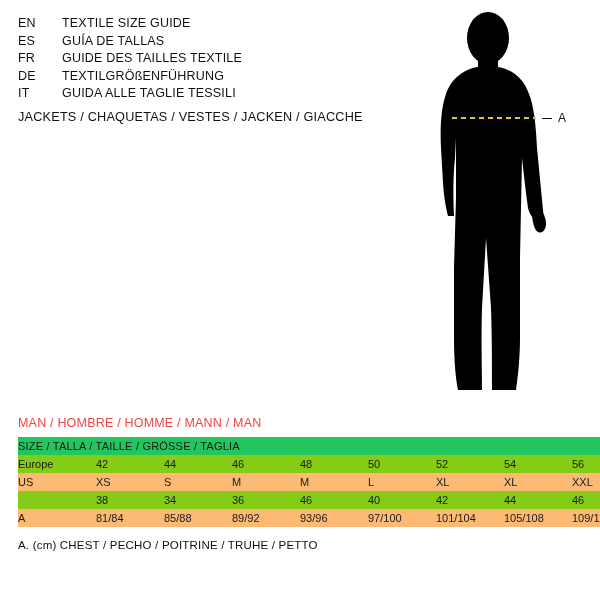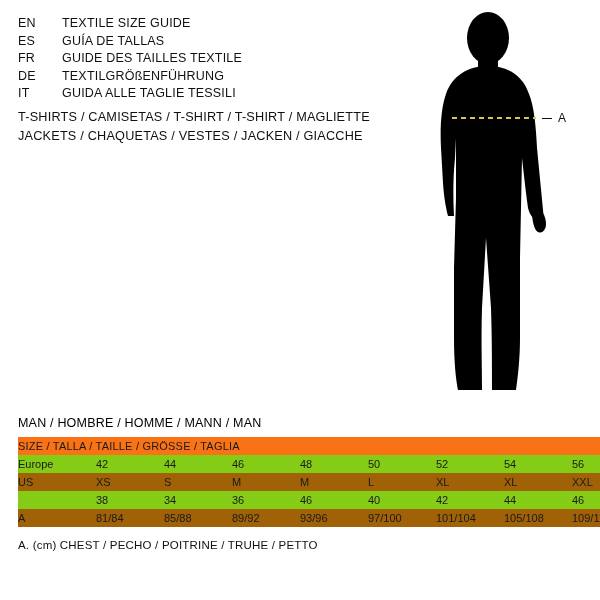--- a/index.html
+++ b/index.html
@@ -89,46 +89,46 @@
   
   .table-section {
     position: absolute;
     left: 18px;
     top: 416px;
     width: 564px;
   }
   .man-title {
     font-size: 12.5px;
     letter-spacing: 0.2px;
-    color: #000000;
+    color: #ef4444;
     margin-bottom: 7px;
   }
   table.size-table {
     border-collapse: collapse;
     width: 564px;
     font-size: 11px;
     table-layout: fixed;
   }
   table.size-table td, table.size-table th {
     padding: 0;
     height: 18px;
     line-height: 18px;
     text-align: left;
     font-weight: normal;
     color: #1a1a1a;
     vertical-align: middle;
     white-space: nowrap;
   }
   tr.header-row td {
-    background: #f97316;
+    background: #22c55e;
     font-size: 11px;
     letter-spacing: 0.2px;
   }
   tr.band-dark td {
-    background: #a16207;
+    background: #fdba74;
   }
   tr.band-light td {
     background: #84cc16;
   }
   td.col-label {
     padding-left: 3px;
     width: 78px;
   }
   td.val {
     width: 68px;
@@ -163,21 +163,20 @@
       <span class="lang-code">DE</span>
       <span class="lang-text">TEXTILGRÖßENFÜHRUNG</span>
     </div>
     <div class="lang-row">
       <span class="lang-code">IT</span>
       <span class="lang-text">GUIDA ALLE TAGLIE TESSILI</span>
     </div>
   </div>
 
   <div class="cat-block">
-    <div class="cat-line">T-SHIRTS / CAMISETAS / T-SHIRT / T-SHIRT / MAGLIETTE</div>
     <div class="cat-line">JACKETS / CHAQUETAS / VESTES / JACKEN / GIACCHE</div>
   </div>
 
   <div class="figure-wrap">
     <svg width="190" height="400" viewBox="0 0 190 400">
 
       <ellipse cx="78" cy="30" rx="21" ry="26" fill="#000000"></ellipse>
 
       <rect x="68" y="50" width="20" height="14" fill="#000000"></rect>
 

